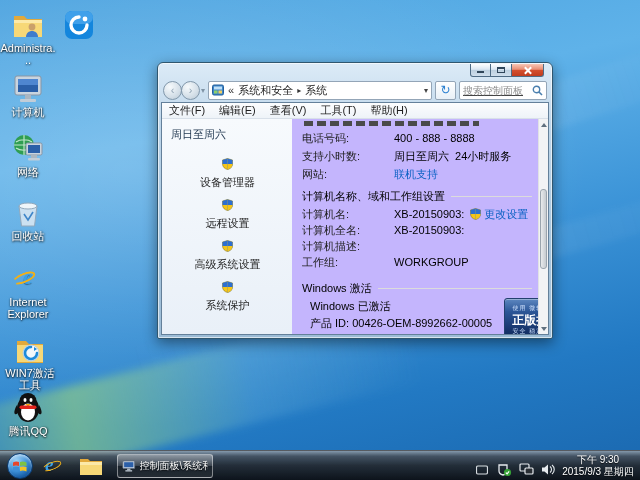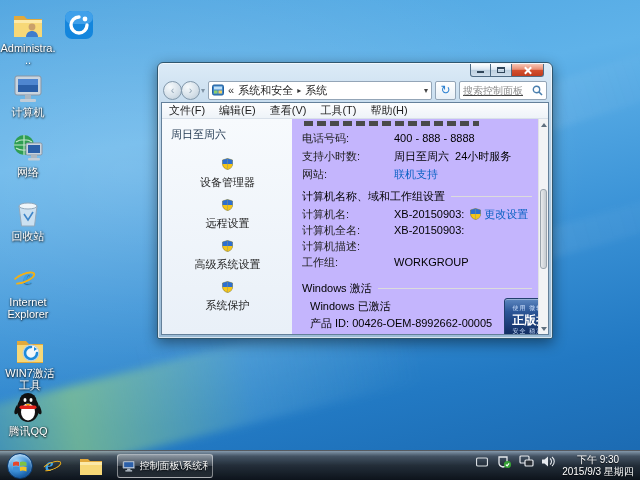--- a/index.html
+++ b/index.html
@@ -114,21 +114,21 @@
     background:linear-gradient(180deg, rgba(150,160,170,.85) 0%, rgba(70,80,92,.92) 18%, rgba(35,42,50,.95) 50%, rgba(12,16,22,.97) 100%);
     border-top:1px solid rgba(255,255,255,.30); display:flex; align-items:center; }
   .orb { width:26px; height:26px; border-radius:50%; margin:0 8px 0 7px; position:relative; flex:none;
     background:radial-gradient(circle at 35% 28%, #9ed2f5, #3d90d8 45%, #0d4f96 80%);
     border:1px solid #0a3b70; box-shadow:inset 0 2px 3px rgba(255,255,255,.6); }
   .tbicon { width:28px; height:26px; display:flex; align-items:center; justify-content:center; margin-right:8px; flex:none; }
   .taskbtn { height:24px; width:96px; margin-left:4px; border-radius:3px; border:1px solid rgba(255,255,255,.45);
     background:linear-gradient(180deg, rgba(255,255,255,.38), rgba(255,255,255,.12) 48%, rgba(0,0,0,.18) 52%, rgba(255,255,255,.08));
     display:flex; align-items:center; padding:0 4px; gap:4px; color:#fff; overflow:hidden; }
   .taskbtn span { white-space:nowrap; overflow:hidden; font-size:10px; text-shadow:0 1px 1px rgba(0,0,0,.8); }
-  .tray { margin-left:auto; display:flex; align-items:flex-start; gap:6px; padding-right:4px; }
+  .tray { margin-left:auto; display:flex; align-items:flex-end; gap:6px; padding-right:4px; }
   .trayic { width:16px; height:16px; display:flex; align-items:center; justify-content:center; }
   .clock { width:74px; text-align:center; color:#fff; font-size:10px; line-height:12px;
     text-shadow:0 1px 1px rgba(0,0,0,.8); padding-right:2px; }
 
   .ie-e { font:italic bold 22px "Liberation Serif",serif; color:#3aa0e8; position:relative;
     text-shadow:0 1px 1px rgba(0,0,0,.4); }
   .ie-ring { position:absolute; left:-3px; top:9px; width:24px; height:10px; border:2px solid #f0b019;
     border-left-color:transparent; border-radius:50%; transform:rotate(-22deg); }
 </style>
 </head>

